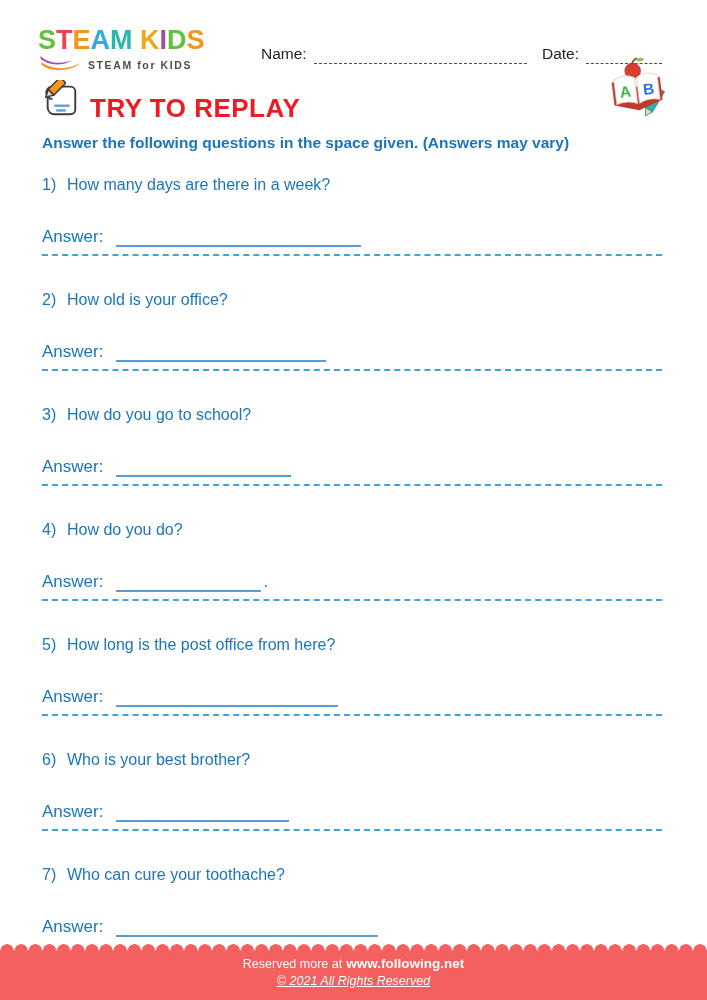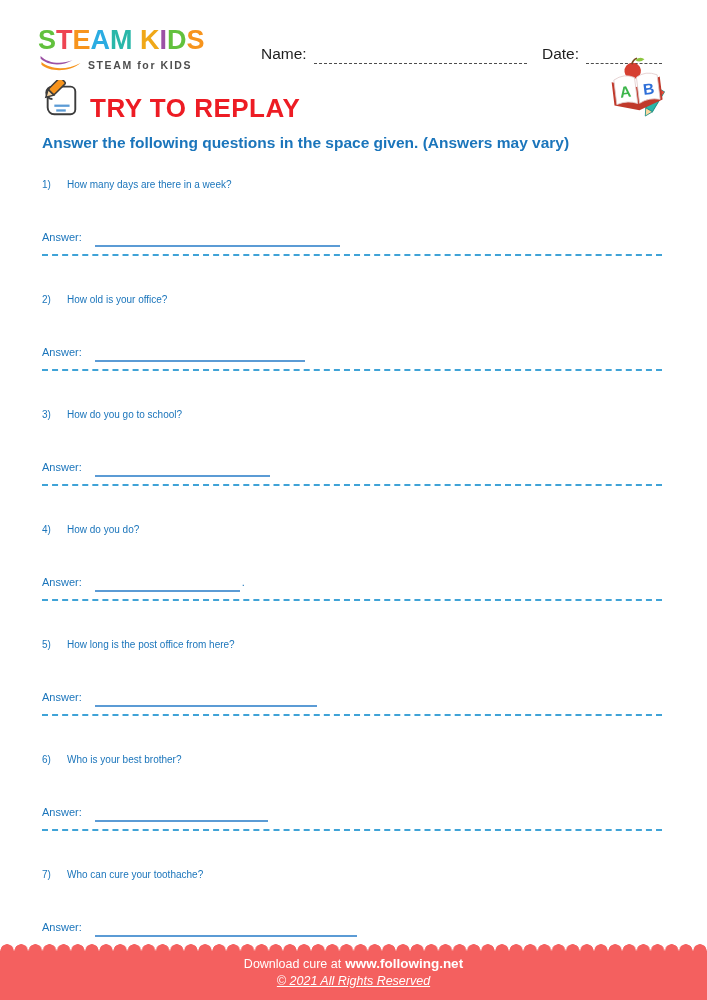--- a/index.html
+++ b/index.html
@@ -24,23 +24,23 @@
   .date-line { width:76px; }
 
   
   .book-icon { position:absolute; top:55px; right:39px; width:62px; height:66px; }
   .title-row { display:flex; align-items:flex-end; padding:5px 0 0 40px; }
   .page-title { margin:0 0 0 8px; font-size:26px; font-weight:800; letter-spacing:0.5px; color:var(--title-red); }
   .instructions { margin:10px 0 0; padding-left:42px; font-size:15.5px; font-weight:bold; color:var(--q-blue); }
 
   
   .questions { padding:22px 45px 0 42px; }
-  .q-text { margin:0 0 29px; font-size:10px; line-height:22px; color:var(--q-blue); }
+  .q-text { margin:0 0 29px; font-size:16px; line-height:22px; color:var(--q-blue); }
   .q-num { display:inline-block; min-width:25px; }
-  .answer-row { display:flex; align-items:flex-end; height:22px; margin:0 0 7px; font-size:11px; color:var(--q-blue); }
+  .answer-row { display:flex; align-items:flex-end; height:22px; margin:0 0 7px; font-size:17px; color:var(--q-blue); }
   .answer-label { margin-right:13px; line-height:20px; }
   .answer-line { display:inline-block; height:18px; border-bottom:2px solid var(--line-blue); }
   .answer-suffix { margin-left:2px; line-height:20px; }
   .question-separator { border:none; border-top:2px dashed var(--sep-blue); margin:0 0 33px; }
 
   
   .footer { position:absolute; left:0; right:0; bottom:0; }
   .footer-scallops { height:13px;
     background-image:radial-gradient(circle at 50% 100%, var(--coral) 6.5px, rgba(0,0,0,0) 7px);
     background-size:14.15px 13px; background-repeat:repeat-x; }
@@ -196,19 +196,19 @@
         <span class="answer-suffix"></span>
       </div>
 
     </div>
   </div>
 
   <div class="footer">
     <div class="footer-scallops"></div>
     <div class="footer-body">
       <div class="footer-line1">
-        <span>Download cure at</span><span class="footer-site">www.following.net</span>
+        <span>Reserved more at</span><span class="footer-site">www.following.net</span>
       </div>
       <div class="footer-line2">© 2021 All Rights Reserved</div>
     </div>
   </div>
 
 </div>
 
 </body></html>

